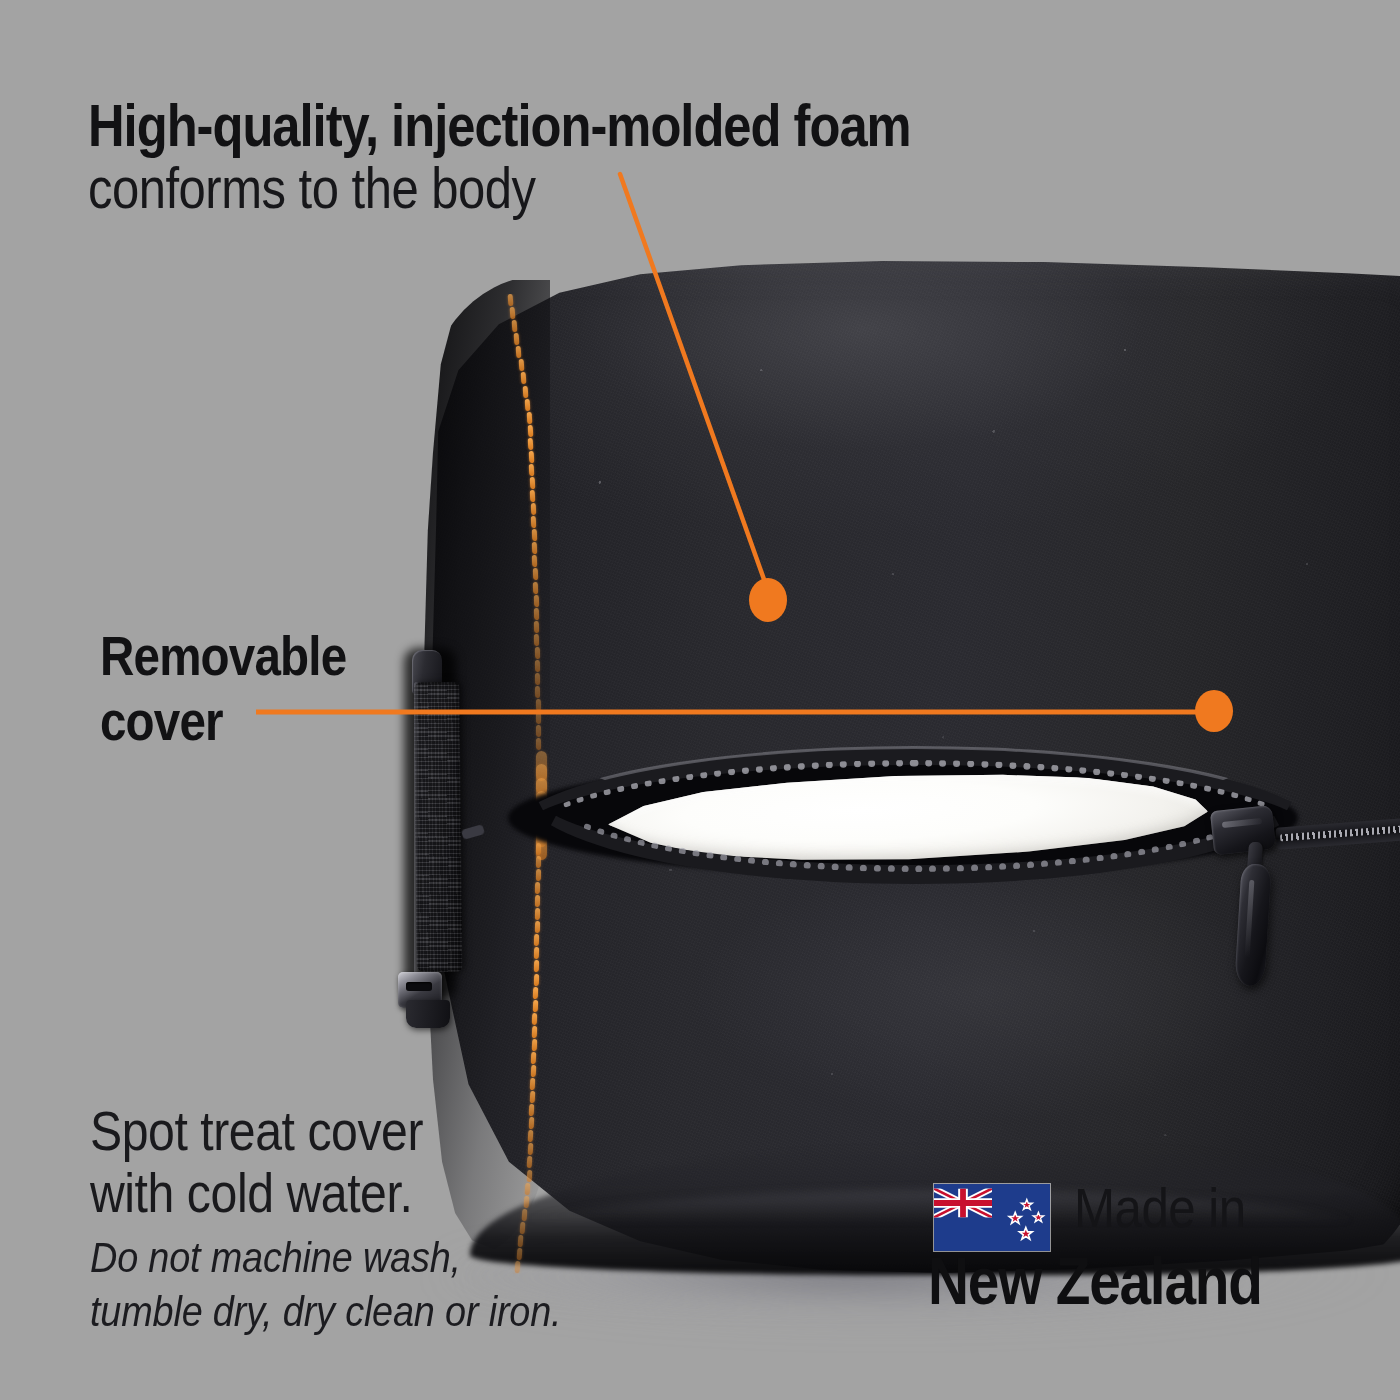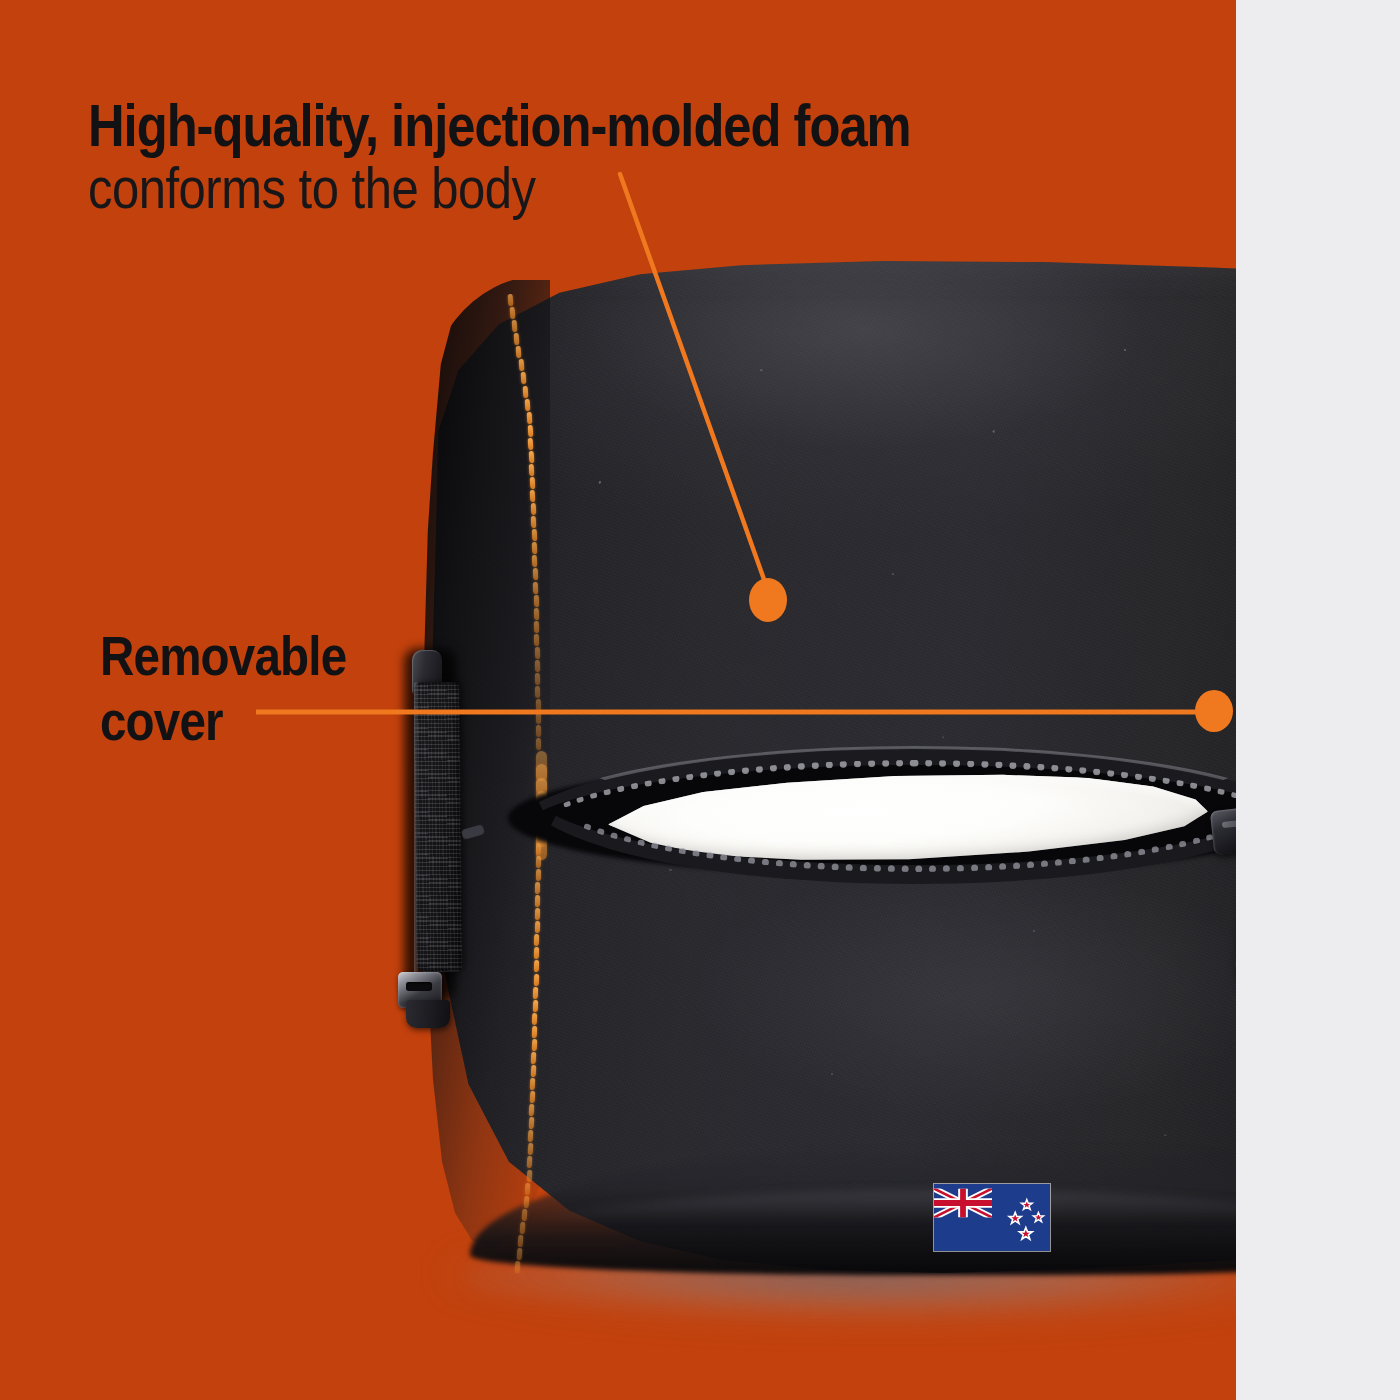--- a/index.html
+++ b/index.html
@@ -7,22 +7,22 @@
   }
   body {
     width: 1400px; height: 1400px;
     background: #ededef;
     font-family: "Liberation Sans", sans-serif;
     overflow: hidden;
     position: relative;
   }
   #stage {
     position: absolute; inset: 0;
-    width: 1236px; height: 1400px;
-    background: #c2410c;
+    width: 1400px; height: 1400px;
+    background: #a3a3a3;
     overflow: hidden;
   }
 
   
   #product {
     position: absolute;
     left: 0; top: 230px;
     width: 1400px; height: 910px;
   }
 
@@ -657,20 +657,28 @@
   <div class="label-block" id="label-foam">
     <div class="hl-strong">High-quality, injection-molded foam</div>
     <div class="hl-light">conforms to the body</div>
   </div>
 
   <div class="label-block" id="label-cover">
     <div class="hl-strong2">Removable</div>
     <div class="hl-strong2">cover</div>
   </div>
 
+  <div class="label-block" id="care">
+    <div class="care-main">Spot treat cover</div>
+    <div class="care-main">with cold water.</div>
+    <div class="care-sub-wrap">
+      <div class="care-sub">Do not machine wash,</div>
+      <div class="care-sub">tumble dry, dry clean or iron.</div>
+    </div>
+  </div>
 
   <div id="madein">
 
     <div class="flag">
       <svg width="116" height="67" viewBox="0 0 120 60">
         <rect x="0" y="0" width="120" height="60" fill="#1e3c8c"></rect>
 
         <g>
           <clipPath id="cantonClip">
               <rect x="0" y="0" width="60" height="30"></rect>
@@ -699,15 +707,19 @@
           <g transform="translate(108,30) scale(0.9)">
             <polygon points="0,-6 1.6,-1.9 6,-1.9 2.4,0.8 3.8,5 0,2.4 -3.8,5 -2.4,0.8 -6,-1.9 -1.6,-1.9" fill="#c8102e" stroke="#ffffff" stroke-width="1.5"></polygon>
           </g>
           <g transform="translate(95,47) scale(1.1)">
             <polygon points="0,-6 1.6,-1.9 6,-1.9 2.4,0.8 3.8,5 0,2.4 -3.8,5 -2.4,0.8 -6,-1.9 -1.6,-1.9" fill="#c8102e" stroke="#ffffff" stroke-width="1.5"></polygon>
           </g>
         </g>
       </svg>
     </div>
 
+    <div class="mi-text">
+      <div class="mi-line1">Made in</div>
+      <div class="mi-line2">New Zealand</div>
+    </div>
   </div>
 
 </div>
 
 </body></html>

